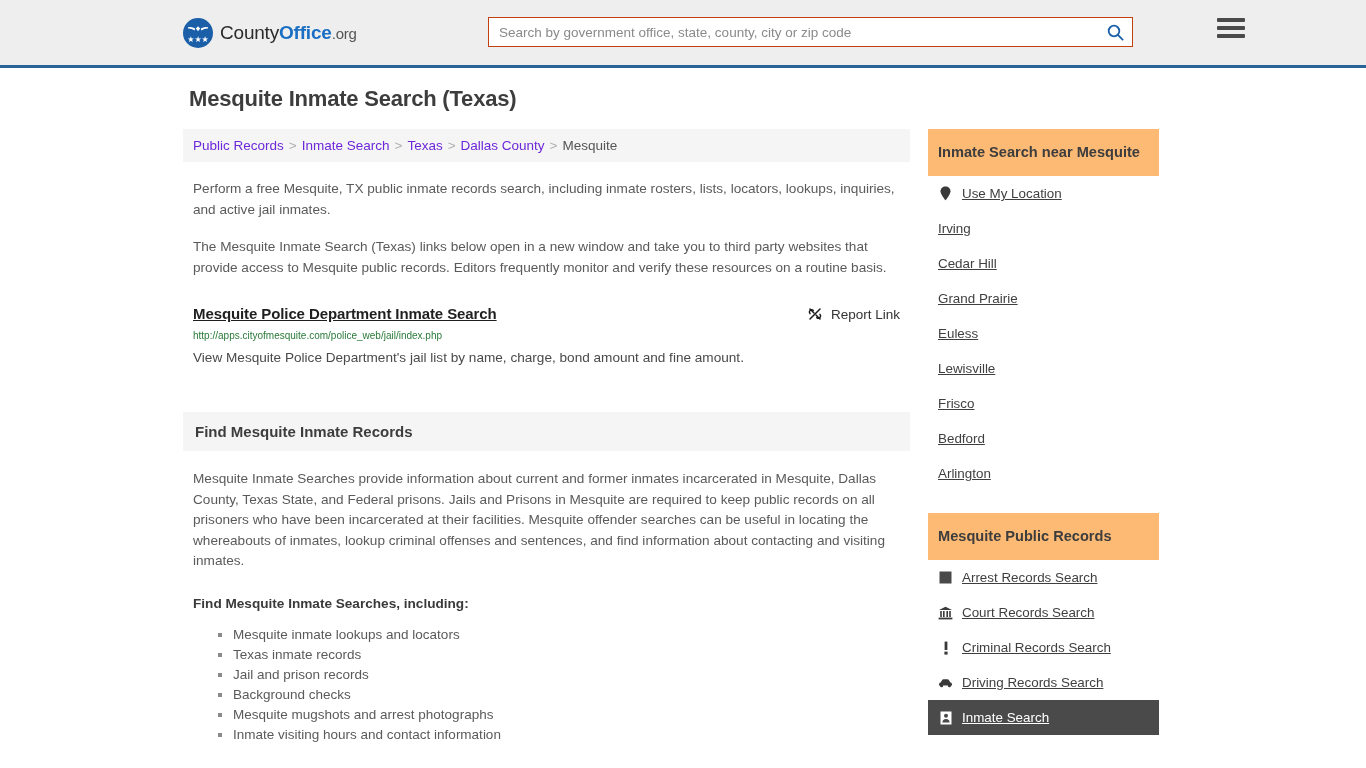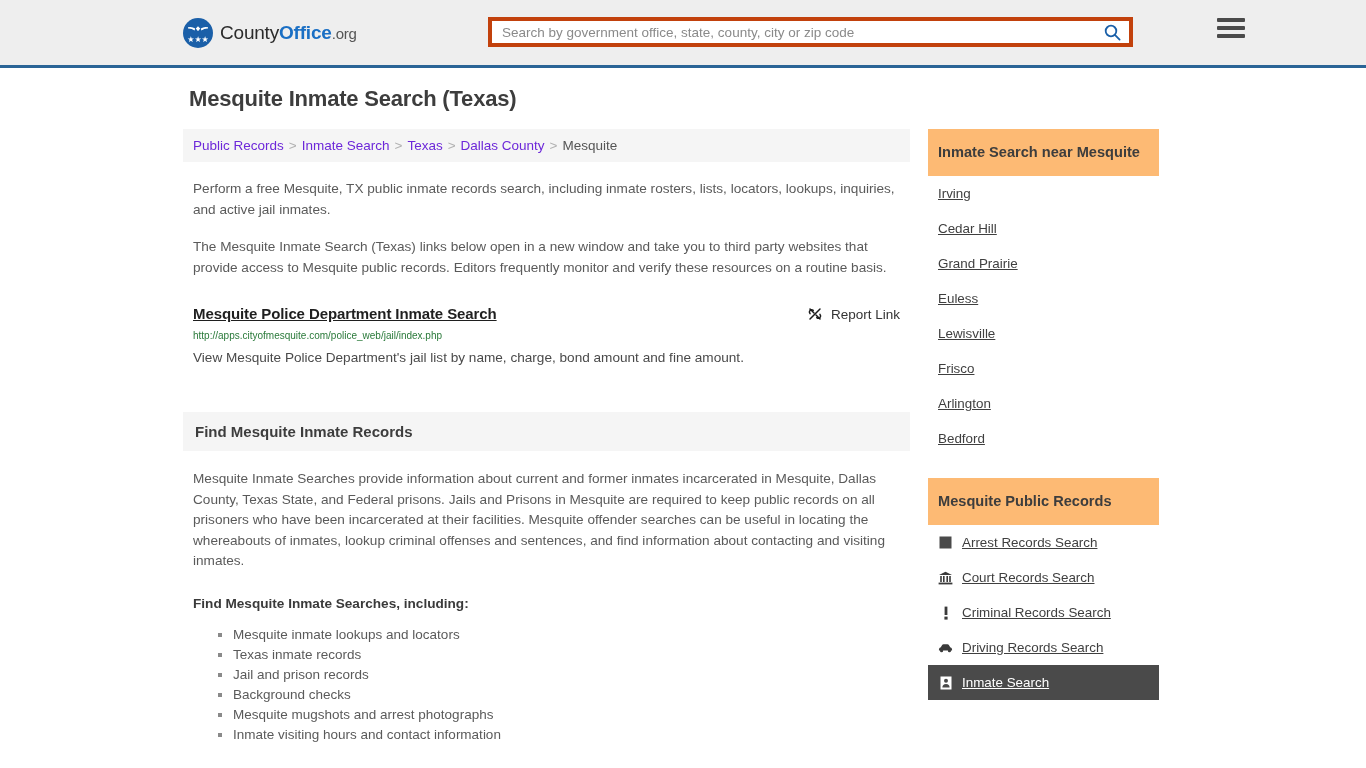--- a/index.html
+++ b/index.html
@@ -62,21 +62,21 @@
 
   .search-wrap {
     position: absolute;
     left: 305px;
     top: 17px;
     width: 645px;
     height: 30px;
     display: flex;
     align-items: center;
     background: #ffffff;
-    border: 4px solid #c2410c;
+    border: 1px solid #c2410c;
   }
   .search-input {
     flex: 1;
     border: none;
     outline: none;
     height: 28px;
     padding: 0 10px;
     font-family: "Liberation Sans", sans-serif;
     font-size: 13.5px;
     color: #333;
@@ -339,42 +339,50 @@
         </ul>
       </div>
     </div>
 
     <div class="side-col">
 
       <div class="nearby">
         <div class="side-head">Inmate Search near Mesquite</div>
         <ul class="side-list city-list">
           <li>
+            <span class="side-ico">
+              <svg width="11" height="15" viewBox="0 0 11 15">
+                <path d="M5.5 0.5 C2.6 0.5 0.5 2.6 0.5 5.3 C0.5 8.6 5.5 14.4 5.5 14.4 C5.5 14.4 10.5 8.6 10.5 5.3 C10.5 2.6 8.4 0.5 5.5 0.5 Z" fill="#3a3a3a"></path>
+              </svg>
+            </span>
+            <a href="#">Use My Location</a>
+          </li>
+          <li>
               <a href="#">Irving</a>
             </li>
           <li>
               <a href="#">Cedar Hill</a>
             </li>
           <li>
               <a href="#">Grand Prairie</a>
             </li>
           <li>
               <a href="#">Euless</a>
             </li>
           <li>
               <a href="#">Lewisville</a>
             </li>
           <li>
               <a href="#">Frisco</a>
             </li>
           <li>
+              <a href="#">Bedford</a>
+            </li>
+          <li>
               <a href="#">Arlington</a>
-            </li>
-          <li>
-              <a href="#">Bedford</a>
             </li>
         </ul>
       </div>
 
       <div>
         <div class="side-head">Mesquite Public Records</div>
         <ul class="side-list">
           <li>
             <span class="side-ico">
               <svg width="13" height="13" viewBox="0 0 13 13">

